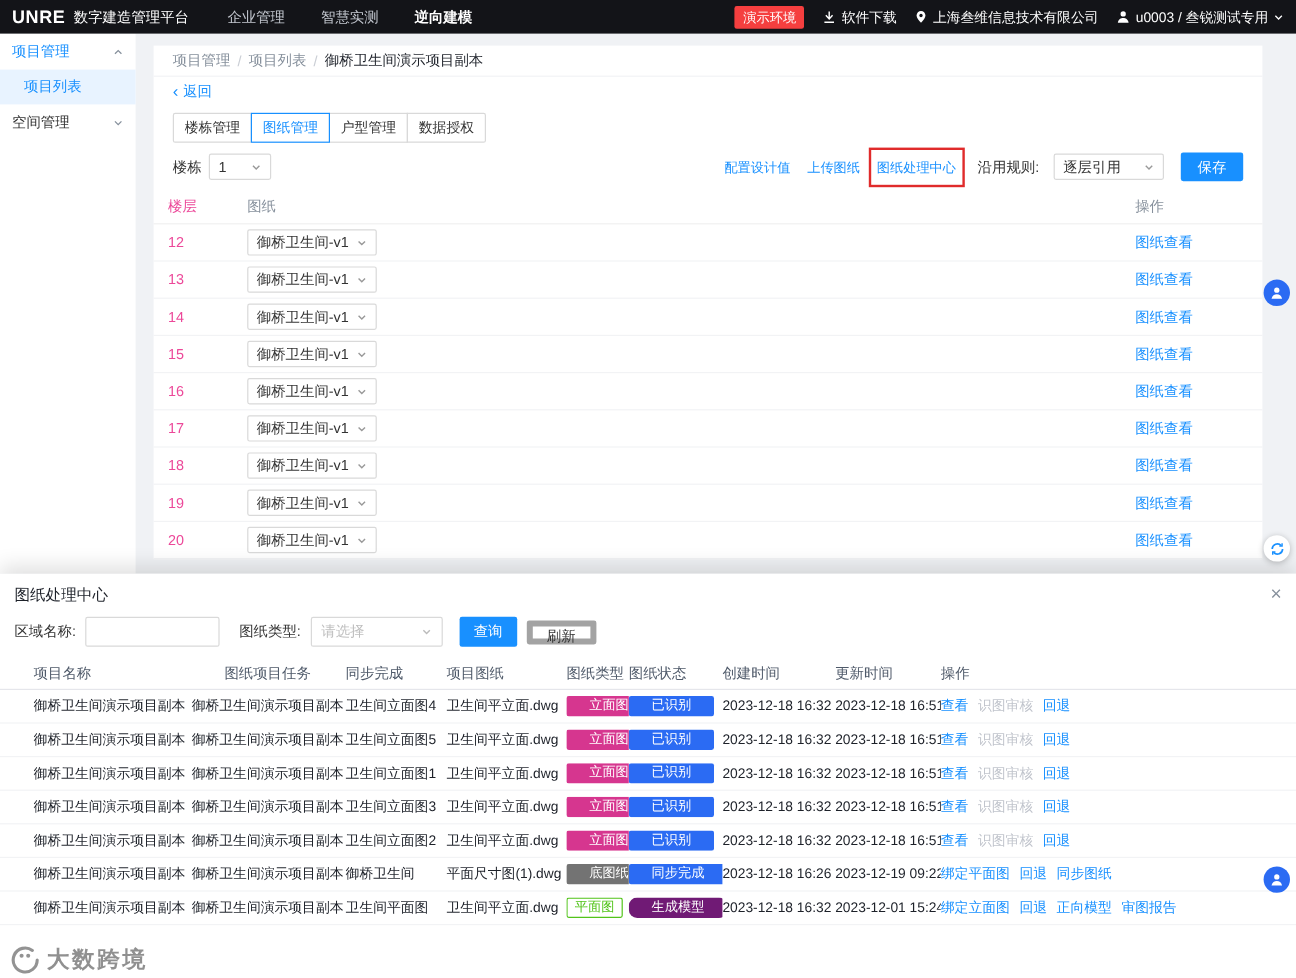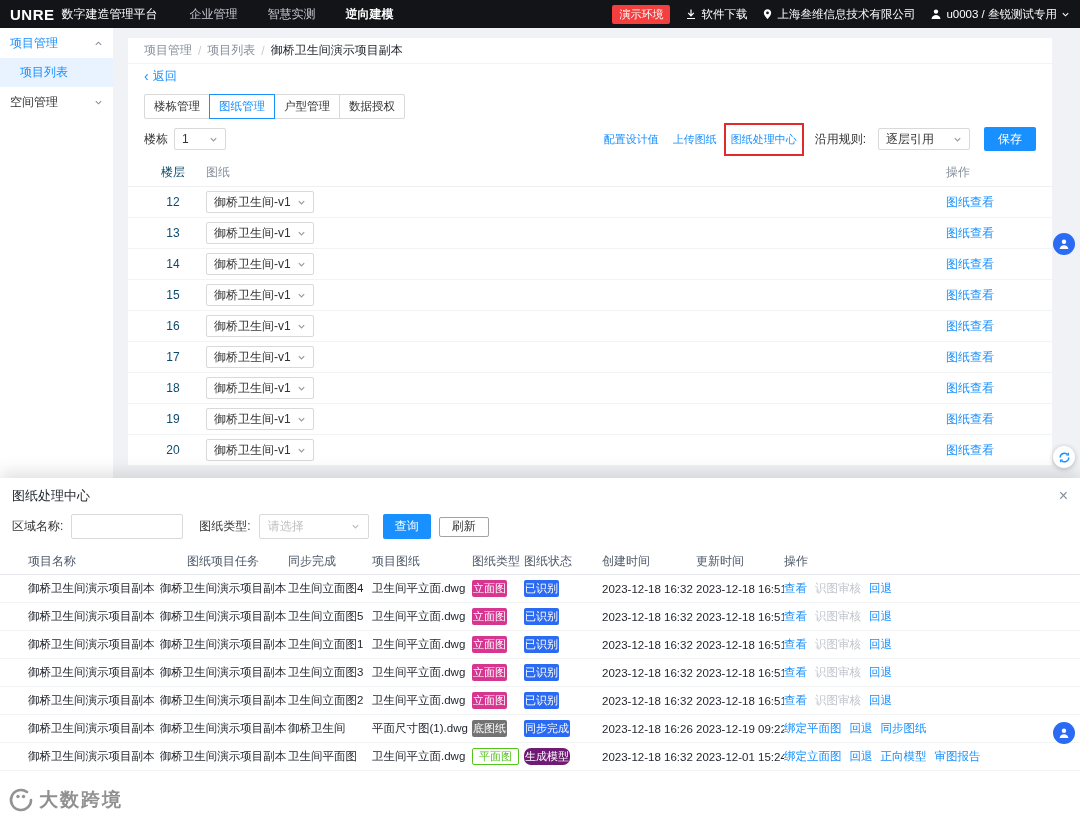--- a/index.html
+++ b/index.html
@@ -42,43 +42,43 @@
   .tb-link{color:#1890ff;font-size:11px;white-space:nowrap;}
   .btn-primary{background:#1890ff;color:#fff;border:none;border-radius:2px;height:24px;padding:0 14px;font-size:12px;cursor:pointer;}
   .select-box{display:inline-flex;align-items:center;justify-content:space-between;border:1px solid #d9d9d9;border-radius:2px;height:22px;padding:0 7px;background:#fff;font-size:12px;color:#333;gap:6px;cursor:pointer;white-space:nowrap;}
   .annotated{position:relative;}
   .red-box{position:absolute;left:-7px;right:-7px;top:-9px;bottom:-9px;border:2px solid #e02b2b;pointer-events:none;}
 
   
   .fhead,.frow{display:flex;align-items:center;padding:0 12px;}
   .fhead{height:28px;color:#86909c;border-bottom:1px solid #f0f0f0;font-size:12px;}
   .frow{height:31px;border-bottom:1px solid #f2f3f5;}
-  .fc-floor{width:66px;color:#0c4a6e;text-align:center;}
+  .fc-floor{width:66px;color:#ec4899;}
   .fc-drawing{flex:1;}
   .fc-action{width:94px;}
   .link{color:#1890ff;font-size:12px;cursor:pointer;}
 
   
   .drawer{position:absolute;left:0;top:478px;width:1080px;height:337px;background:#fff;box-shadow:0 -6px 16px rgba(0,0,0,.12);z-index:6;}
   .drawer-header{display:flex;align-items:center;padding:9px 12px 5px;}
   .drawer-title{font-size:13px;color:#1d2129;}
   .drawer-close{margin-left:auto;color:#86909c;font-size:16px;line-height:1;cursor:pointer;}
   .filters{display:flex;align-items:center;gap:8px;padding:4px 12px 10px;font-size:12px;color:#333;}
   .f-input{width:112px;height:25px;border:1px solid #d9d9d9;border-radius:2px;padding:0 8px;font-size:12px;outline:none;background:#fff;}
   .f-select{width:110px;height:25px;border:1px solid #d9d9d9;border-radius:2px;display:flex;align-items:center;justify-content:space-between;padding:0 8px;color:#bfbfbf;background:#fff;cursor:pointer;margin-right:6px;}
   .btn-sm-primary{background:#1890ff;color:#fff;border:none;border-radius:2px;height:25px;padding:0 12px;font-size:12px;cursor:pointer;}
-  .btn-sm{background:#fff;color:#333;border:1px solid #a3a3a3;border-radius:2px;height:20px;padding:0 12px;font-size:12px;cursor:pointer;}
+  .btn-sm{background:#fff;color:#333;border:5px solid #a3a3a3;border-radius:2px;height:20px;padding:0 12px;font-size:12px;cursor:pointer;}
   .dhead,.drow{display:flex;align-items:center;padding-left:28px;padding-right:10px;}
   .dhead{height:26px;color:#4e5969;border-bottom:1px solid #e5e6eb;font-size:12px;}
   .drow{height:28px;border-bottom:1px solid #f2f3f5;font-size:11.5px;color:#1d2129;}
   .dc{white-space:nowrap;overflow:hidden;}
   .c1{width:130px;}.c2{width:130px;text-align:center;}.c3{width:84px;}.c4{width:100px;}.c5{width:52px;}
   .c6{width:78px;}.c7{width:94px;}.c8{width:88px;}
   .c9{flex:1;display:flex;gap:8px;align-items:center;}
-  .badge{display:inline-block;text-align:center;padding:2px 1px;border-radius:2px;color:#fff;font-size:11px;line-height:1.25;}
+  .badge{display:inline-block;text-align:center;padding:2px 19px;border-radius:2px;color:#fff;font-size:11px;line-height:1.25;}
   .badge.outline{background:#fff;border:1px solid;padding:1px 6px;}
   .rlink{color:#1890ff;font-size:11.5px;white-space:nowrap;cursor:pointer;}
   .rlink.disabled{color:#c0c4cc;cursor:default;}
 
   
   .float-btn{position:absolute;width:22px;height:22px;border-radius:50%;display:flex;align-items:center;justify-content:center;z-index:9;cursor:pointer;}
   .fb-blue{background:#2b6bf3;}
   .fb-white{background:#fff;box-shadow:0 1px 5px rgba(0,0,0,.25);}
   #fb1{right:5px;top:233px;}
   #fb2{right:5px;top:446px;}

